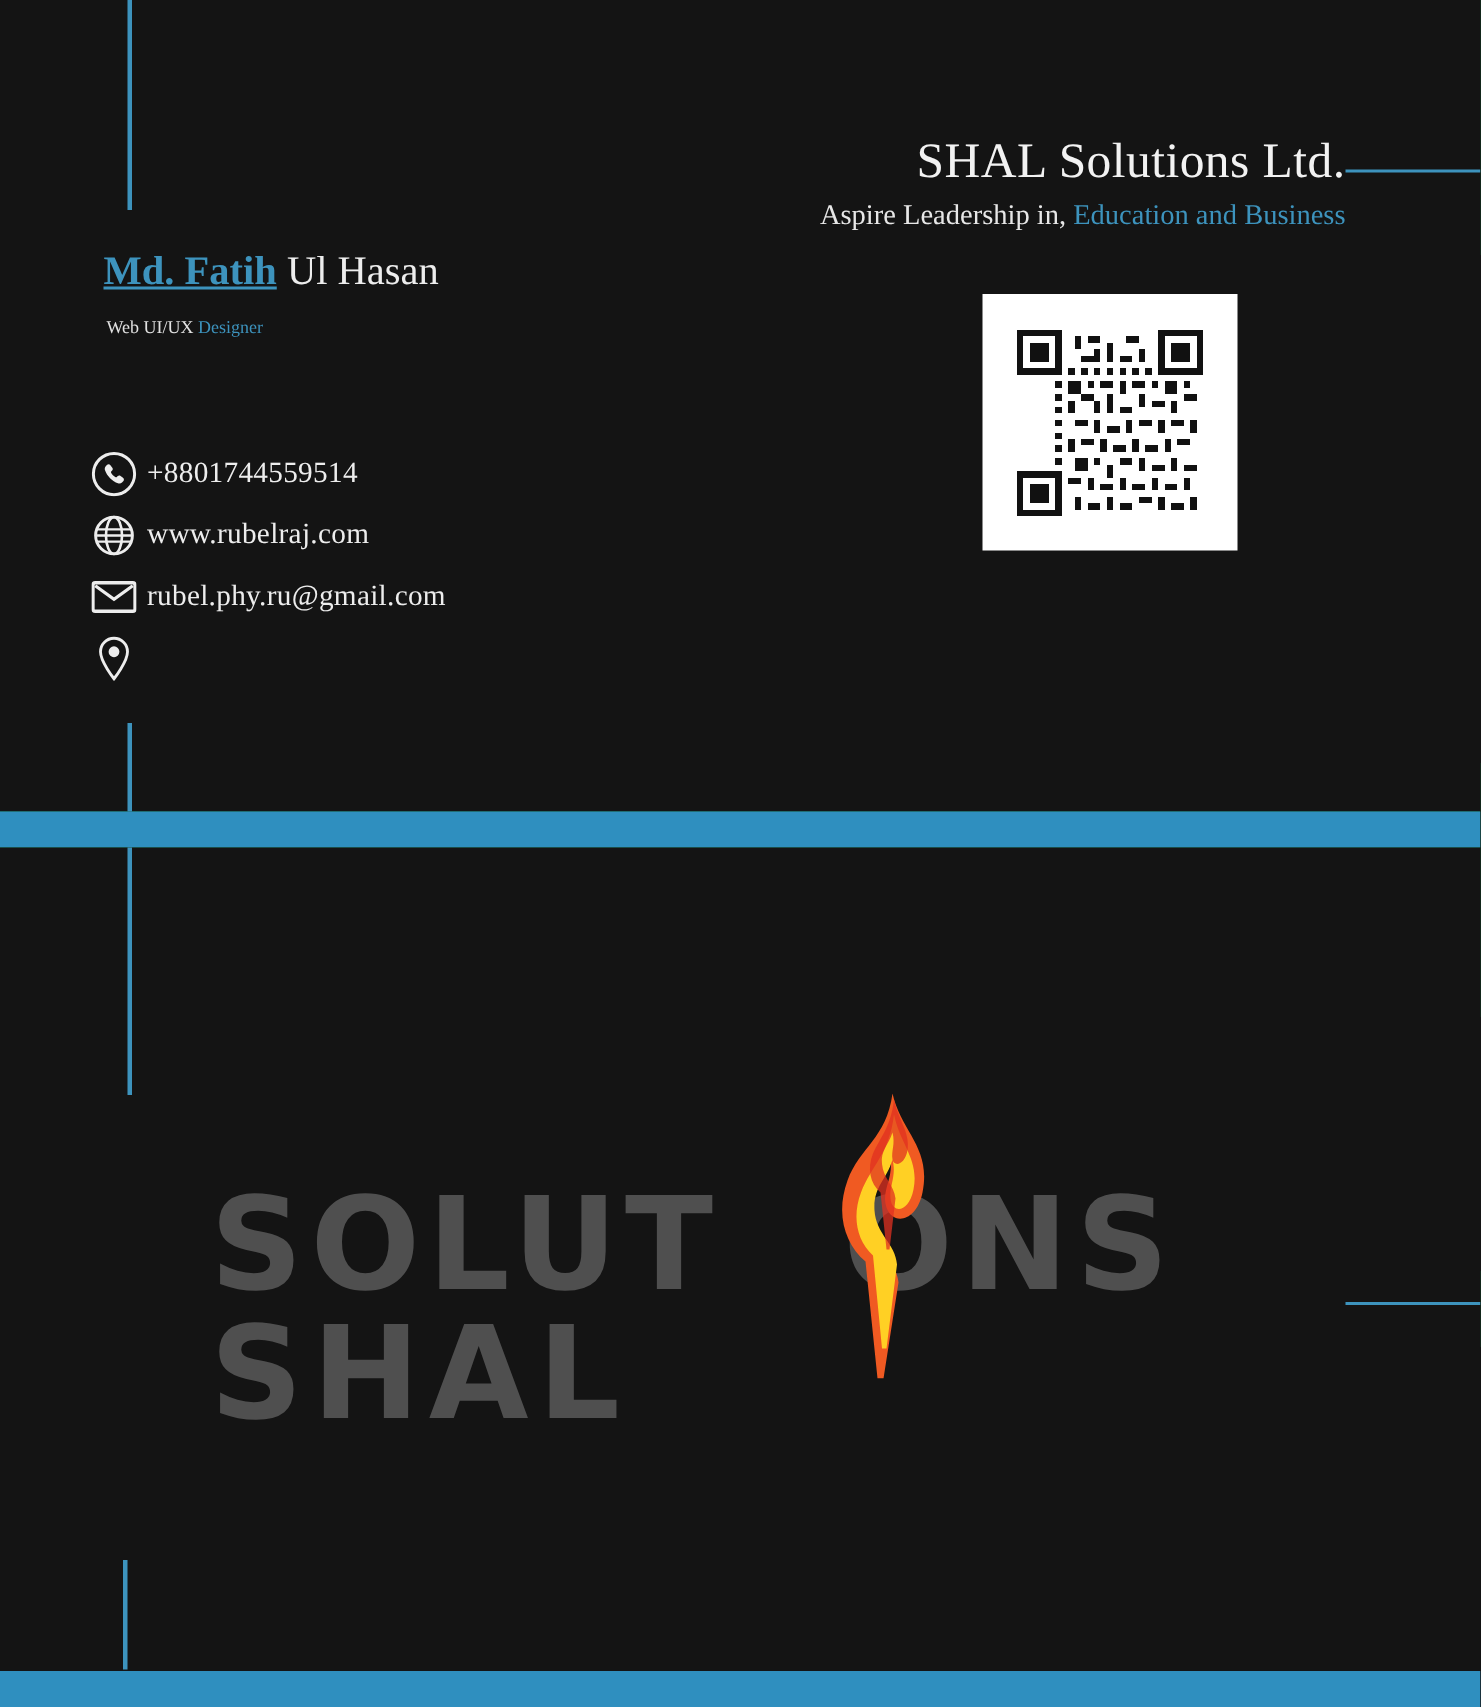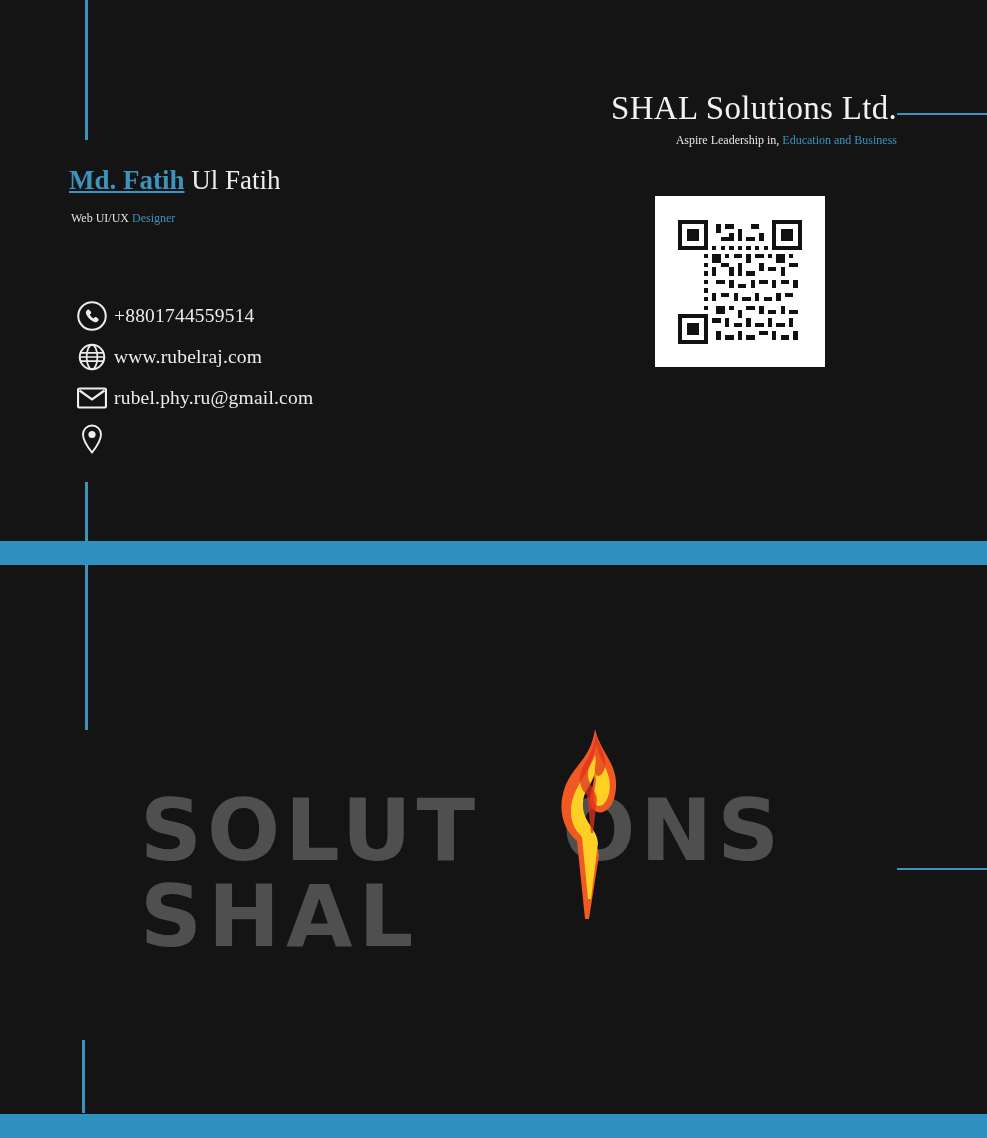--- a/index.html
+++ b/index.html
@@ -51,21 +51,21 @@
     text-align: right;
   }
   .company-name {
     font-size: 33px;
     color: #f2f2f2;
     letter-spacing: .3px;
     white-space: nowrap;
   }
   .company-tag {
     margin-top: 6px;
-    font-size: 12px;
+    font-size: 19px;
     color: #e7e7e7;
     white-space: nowrap;
   }
   .company-tag .hl { color: #3d93bd; }
 
   
   .person {
     position: absolute;
     left: 69px;
     top: 165px;
@@ -81,21 +81,21 @@
     top: 211px;
     font-size: 12px;
     color: #e2e2e2;
     white-space: nowrap;
   }
   .role .hl { color: #3d93bd; }
 
   
   .contacts {
     position: absolute;
-    left: 70px;
+    left: 54px;
     top: 295px;
     width: 560px;
   }
   .contact-row {
     display: flex;
     align-items: center;
     height: 41px;
   }
   .contact-ico {
     width: 44px;
@@ -171,21 +171,21 @@
     <div class="company">
       <div class="company-name">SHAL Solutions Ltd.</div>
       <div class="company-tag">
         <span>Aspire Leadership in,</span>
         <span class="hl">Education and Business</span>
       </div>
     </div>
 
     <div class="person">
       <span class="first">Md. Fatih</span>
-      <span class="last">Ul Fatih</span>
+      <span class="last">Ul Hasan</span>
     </div>
 
     <div class="role">
       <span>Web UI/UX</span>
       <span class="hl">Designer</span>
     </div>
 
     <div class="contacts">
 
       <div class="contact-row">

